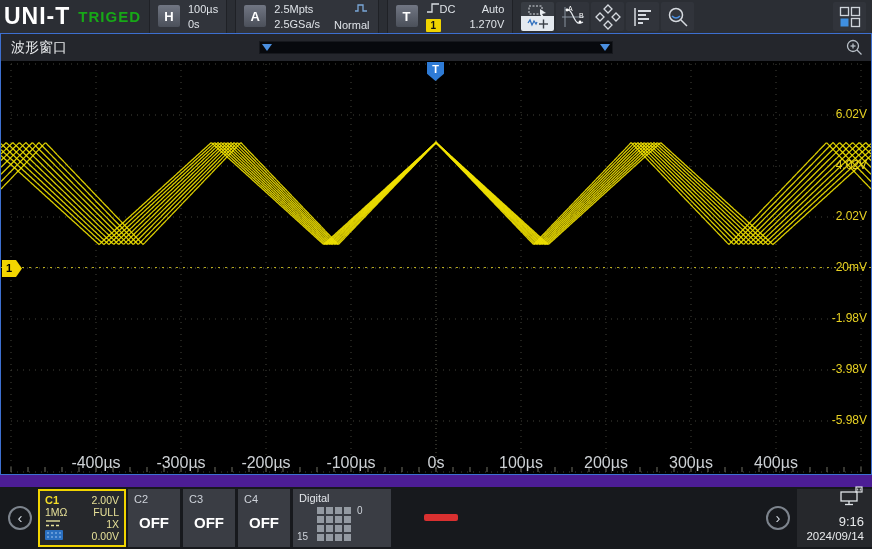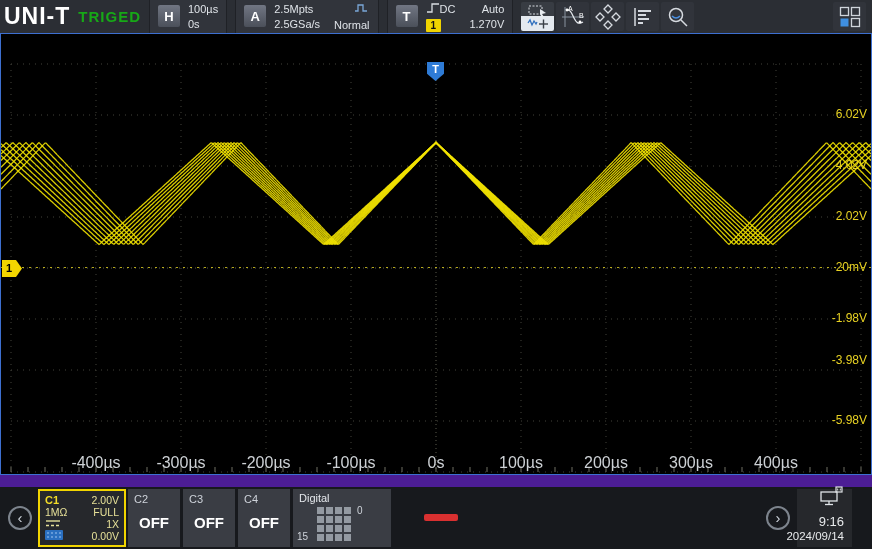--- a/index.html
+++ b/index.html
@@ -74,21 +74,21 @@
     font-weight:bold;font-size:15px;margin-top:-8px}
   .p-c2{left:128px;width:52px}.p-c3{left:183px;width:52px}.p-c4{left:238px;width:52px}
   .digpanel{left:293px;width:98px}
   .diglabel{position:absolute;left:6px;top:3px;font-size:11px;color:#e4e7eb}
   .dgrid{position:absolute;left:24px;top:18px;display:grid;grid-template-columns:repeat(4,7px);
     grid-auto-rows:7px;gap:2px}
   .sq{background:#949aa2}
   .dig0{position:absolute;left:64px;top:16px;font-size:10px;color:#ced3da}
   .dig15{position:absolute;left:4px;top:42px;font-size:10px;color:#ced3da}
   .recdash{position:absolute;left:424px;top:27px;width:34px;height:7px;background:#d93030;border-radius:2px}
-  .dtpanel{position:absolute;left:797px;top:2px;width:55px;height:58px;background:#26282c;
+  .dtpanel{position:absolute;left:797px;top:2px;width:75px;height:58px;background:#26282c;
     display:flex;flex-direction:column;align-items:flex-end;justify-content:flex-end;
     padding:3px 8px 4px 0;cursor:pointer}
   .dtime{font-size:13px;color:#e8eaec;line-height:15px}
   .ddate{font-size:11.5px;color:#e8eaec;line-height:14px}
   .usbicon{margin-bottom:4px}
 </style>
 </head>
 <body>
 
 <div class="screen">
@@ -191,20 +191,35 @@
       <svg width="24" height="24" viewBox="0 0 24 24">
         <rect x="2.5" y="2.5" width="8" height="8" fill="none" stroke="#cfd4da" stroke-width="1.3"></rect>
         <rect x="13.5" y="2.5" width="8" height="8" fill="none" stroke="#cfd4da" stroke-width="1.3"></rect>
         <rect x="2.5" y="13.5" width="8" height="8" fill="#3f8fe0" stroke="none"></rect>
         <rect x="13.5" y="13.5" width="8" height="8" fill="none" stroke="#cfd4da" stroke-width="1.3"></rect>
       </svg>
     </div>
   </header>
 
   <section class="wave-window">
+    <div class="title-row">
+      <span class="wtitle">波形窗口</span>
+      <div class="hscroll">
+        <span class="tri l"></span>
+        <span class="tri r"></span>
+      </div>
+      <span class="zoomin">
+        <svg width="19" height="19" viewBox="0 0 19 19">
+          <circle cx="8" cy="8" r="5.5" fill="none" stroke="#b9c0c8" stroke-width="1.3"></circle>
+          <line x1="8" y1="5.5" x2="8" y2="10.5" stroke="#b9c0c8" stroke-width="1.3"></line>
+          <line x1="5.5" y1="8" x2="10.5" y2="8" stroke="#b9c0c8" stroke-width="1.3"></line>
+          <line x1="12" y1="12" x2="16.5" y2="16.5" stroke="#b9c0c8" stroke-width="1.3"></line>
+        </svg>
+      </span>
+    </div>
 
     <div class="plot" id="plot">
       <svg id="wave-svg" width="870" height="413">
           <line x1="10" y1="3" x2="10" y2="411" class="grid"></line>
           <line x1="95" y1="3" x2="95" y2="411" class="grid"></line>
           <line x1="180" y1="3" x2="180" y2="411" class="grid"></line>
           <line x1="265" y1="3" x2="265" y2="411" class="grid"></line>
           <line x1="350" y1="3" x2="350" y2="411" class="grid"></line>
           <line x1="435" y1="3" x2="435" y2="411" class="gridc"></line>
           <line x1="520" y1="3" x2="520" y2="411" class="grid"></line>
@@ -284,21 +299,21 @@
           <polyline points="0,88.7 1,89.6 2,90.5 3,91.5 4,92.4 5,93.3 6,94.2 7,95.1 8,96.1 9,97.0 10,97.9 11,98.8 12,99.7 13,100.7 14,101.6 15,102.5 16,103.4 17,104.4 18,105.3 19,106.2 20,107.1 21,108.0 22,109.0 23,109.9 24,110.8 25,111.7 26,112.7 27,113.6 28,114.5 29,115.4 30,116.3 31,117.3 32,118.2 33,119.1 34,120.0 35,120.9 36,121.9 37,122.8 38,123.7 39,124.6 40,125.6 41,126.5 42,127.4 43,128.3 44,129.2 45,130.2 46,131.1 47,132.0 48,132.9 49,133.8 50,134.8 51,135.7 52,136.6 53,137.5 54,138.5 55,139.4 56,140.3 57,141.2 58,142.1 59,143.1 60,144.0 61,144.9 62,145.8 63,146.7 64,147.7 65,148.6 66,149.5 67,150.4 68,151.4 69,152.3 70,153.2 71,154.1 72,155.0 73,156.0 74,156.9 75,157.8 76,158.7 77,159.6 78,160.6 79,161.5 80,162.4 81,163.3 82,164.3 83,165.2 84,166.1 85,167.0 86,167.9 87,168.9 88,169.8 89,170.7 90,171.6 91,172.5 92,173.5 93,174.4 94,175.3 95,176.2 96,177.2 97,178.1 98,179.0 99,179.9 100,180.8 101,181.8 102,182.7 103,183.5 104,182.6 105,181.6 106,180.7 107,179.8 108,178.9 109,177.9 110,177.0 111,176.1 112,175.2 113,174.3 114,173.3 115,172.4 116,171.5 117,170.6 118,169.7 119,168.7 120,167.8 121,166.9 122,166.0 123,165.0 124,164.1 125,163.2 126,162.3 127,161.4 128,160.4 129,159.5 130,158.6 131,157.7 132,156.8 133,155.8 134,154.9 135,154.0 136,153.1 137,152.1 138,151.2 139,150.3 140,149.4 141,148.5 142,147.5 143,146.6 144,145.7 145,144.8 146,143.9 147,142.9 148,142.0 149,141.1 150,140.2 151,139.2 152,138.3 153,137.4 154,136.5 155,135.6 156,134.6 157,133.7 158,132.8 159,131.9 160,130.9 161,130.0 162,129.1 163,128.2 164,127.3 165,126.3 166,125.4 167,124.5 168,123.6 169,122.7 170,121.7 171,120.8 172,119.9 173,119.0 174,118.0 175,117.1 176,116.2 177,115.3 178,114.4 179,113.4 180,112.5 181,111.6 182,110.7 183,109.8 184,108.8 185,107.9 186,107.0 187,106.1 188,105.1 189,104.2 190,103.3 191,102.4 192,101.5 193,100.5 194,99.6 195,98.7 196,97.8 197,96.9 198,95.9 199,95.0 200,94.1 201,93.2 202,92.2 203,91.3 204,90.4 205,89.5 206,88.6 207,87.6 208,86.7 209,85.8 210,84.9 211,84.0 212,83.0 213,82.1 214,81.9 215,82.8 216,83.7 217,84.7 218,85.6 219,86.5 220,87.4 221,88.3 222,89.3 223,90.2 224,91.1 225,92.0 226,92.9 227,93.9 228,94.8 229,95.7 230,96.6 231,97.6 232,98.5 233,99.4 234,100.3 235,101.2 236,102.2 237,103.1 238,104.0 239,104.9 240,105.8 241,106.8 242,107.7 243,108.6 244,109.5 245,110.5 246,111.4 247,112.3 248,113.2 249,114.1 250,115.1 251,116.0 252,116.9 253,117.8 254,118.8 255,119.7 256,120.6 257,121.5 258,122.4 259,123.4 260,124.3 261,125.2 262,126.1 263,127.0 264,128.0 265,128.9 266,129.8 267,130.7 268,131.7 269,132.6 270,133.5 271,134.4 272,135.3 273,136.3 274,137.2 275,138.1 276,139.0 277,139.9 278,140.9 279,141.8 280,142.7 281,143.6 282,144.6 283,145.5 284,146.4 285,147.3 286,148.2 287,149.2 288,150.1 289,151.0 290,151.9 291,152.8 292,153.8 293,154.7 294,155.6 295,156.5 296,157.5 297,158.4 298,159.3 299,160.2 300,161.1 301,162.1 302,163.0 303,163.9 304,164.8 305,165.7 306,166.7 307,167.6 308,168.5 309,169.4 310,170.4 311,171.3 312,172.2 313,173.1 314,174.0 315,175.0 316,175.9 317,176.8 318,177.7 319,178.6 320,179.6 321,180.5 322,181.4 323,182.3 324,183.3 325,182.9 326,182.0 327,181.1 328,180.1 329,179.2 330,178.3 331,177.4 332,176.5 333,175.5 334,174.6 335,173.7 336,172.8 337,171.8 338,170.9 339,170.0 340,169.1 341,168.2 342,167.2 343,166.3 344,165.4 345,164.5 346,163.6 347,162.6 348,161.7 349,160.8 350,159.9 351,158.9 352,158.0 353,157.1 354,156.2 355,155.3 356,154.3 357,153.4 358,152.5 359,151.6 360,150.7 361,149.7 362,148.8 363,147.9 364,147.0 365,146.0 366,145.1 367,144.2 368,143.3 369,142.4 370,141.4 371,140.5 372,139.6 373,138.7 374,137.8 375,136.8 376,135.9 377,135.0 378,134.1 379,133.1 380,132.2 381,131.3 382,130.4 383,129.5 384,128.5 385,127.6 386,126.7 387,125.8 388,124.9 389,123.9 390,123.0 391,122.1 392,121.2 393,120.2 394,119.3 395,118.4 396,117.5 397,116.6 398,115.6 399,114.7 400,113.8 401,112.9 402,111.9 403,111.0 404,110.1 405,109.2 406,108.3 407,107.3 408,106.4 409,105.5 410,104.6 411,103.7 412,102.7 413,101.8 414,100.9 415,100.0 416,99.0 417,98.1 418,97.2 419,96.3 420,95.4 421,94.4 422,93.5 423,92.6 424,91.7 425,90.8 426,89.8 427,88.9 428,88.0 429,87.1 430,86.1 431,85.2 432,84.3 433,83.4 434,82.5 435,81.5 436,82.5 437,83.4 438,84.3 439,85.2 440,86.1 441,87.1 442,88.0 443,88.9 444,89.8 445,90.8 446,91.7 447,92.6 448,93.5 449,94.4 450,95.4 451,96.3 452,97.2 453,98.1 454,99.0 455,100.0 456,100.9 457,101.8 458,102.7 459,103.7 460,104.6 461,105.5 462,106.4 463,107.3 464,108.3 465,109.2 466,110.1 467,111.0 468,111.9 469,112.9 470,113.8 471,114.7 472,115.6 473,116.6 474,117.5 475,118.4 476,119.3 477,120.2 478,121.2 479,122.1 480,123.0 481,123.9 482,124.9 483,125.8 484,126.7 485,127.6 486,128.5 487,129.5 488,130.4 489,131.3 490,132.2 491,133.1 492,134.1 493,135.0 494,135.9 495,136.8 496,137.8 497,138.7 498,139.6 499,140.5 500,141.4 501,142.4 502,143.3 503,144.2 504,145.1 505,146.0 506,147.0 507,147.9 508,148.8 509,149.7 510,150.7 511,151.6 512,152.5 513,153.4 514,154.3 515,155.3 516,156.2 517,157.1 518,158.0 519,158.9 520,159.9 521,160.8 522,161.7 523,162.6 524,163.6 525,164.5 526,165.4 527,166.3 528,167.2 529,168.2 530,169.1 531,170.0 532,170.9 533,171.8 534,172.8 535,173.7 536,174.6 537,175.5 538,176.5 539,177.4 540,178.3 541,179.2 542,180.1 543,181.1 544,182.0 545,182.9 546,183.3 547,182.3 548,181.4 549,180.5 550,179.6 551,178.6 552,177.7 553,176.8 554,175.9 555,175.0 556,174.0 557,173.1 558,172.2 559,171.3 560,170.4 561,169.4 562,168.5 563,167.6 564,166.7 565,165.7 566,164.8 567,163.9 568,163.0 569,162.1 570,161.1 571,160.2 572,159.3 573,158.4 574,157.5 575,156.5 576,155.6 577,154.7 578,153.8 579,152.8 580,151.9 581,151.0 582,150.1 583,149.2 584,148.2 585,147.3 586,146.4 587,145.5 588,144.6 589,143.6 590,142.7 591,141.8 592,140.9 593,139.9 594,139.0 595,138.1 596,137.2 597,136.3 598,135.3 599,134.4 600,133.5 601,132.6 602,131.7 603,130.7 604,129.8 605,128.9 606,128.0 607,127.0 608,126.1 609,125.2 610,124.3 611,123.4 612,122.4 613,121.5 614,120.6 615,119.7 616,118.8 617,117.8 618,116.9 619,116.0 620,115.1 621,114.1 622,113.2 623,112.3 624,111.4 625,110.5 626,109.5 627,108.6 628,107.7 629,106.8 630,105.8 631,104.9 632,104.0 633,103.1 634,102.2 635,101.2 636,100.3 637,99.4 638,98.5 639,97.6 640,96.6 641,95.7 642,94.8 643,93.9 644,92.9 645,92.0 646,91.1 647,90.2 648,89.3 649,88.3 650,87.4 651,86.5 652,85.6 653,84.7 654,83.7 655,82.8 656,81.9 657,82.1 658,83.0 659,84.0 660,84.9 661,85.8 662,86.7 663,87.6 664,88.6 665,89.5 666,90.4 667,91.3 668,92.2 669,93.2 670,94.1 671,95.0 672,95.9 673,96.9 674,97.8 675,98.7 676,99.6 677,100.5 678,101.5 679,102.4 680,103.3 681,104.2 682,105.1 683,106.1 684,107.0 685,107.9 686,108.8 687,109.8 688,110.7 689,111.6 690,112.5 691,113.4 692,114.4 693,115.3 694,116.2 695,117.1 696,118.0 697,119.0 698,119.9 699,120.8 700,121.7 701,122.7 702,123.6 703,124.5 704,125.4 705,126.3 706,127.3 707,128.2 708,129.1 709,130.0 710,130.9 711,131.9 712,132.8 713,133.7 714,134.6 715,135.6 716,136.5 717,137.4 718,138.3 719,139.2 720,140.2 721,141.1 722,142.0 723,142.9 724,143.9 725,144.8 726,145.7 727,146.6 728,147.5 729,148.5 730,149.4 731,150.3 732,151.2 733,152.1 734,153.1 735,154.0 736,154.9 737,155.8 738,156.8 739,157.7 740,158.6 741,159.5 742,160.4 743,161.4 744,162.3 745,163.2 746,164.1 747,165.0 748,166.0 749,166.9 750,167.8 751,168.7 752,169.7 753,170.6 754,171.5 755,172.4 756,173.3 757,174.3 758,175.2 759,176.1 760,177.0 761,177.9 762,178.9 763,179.8 764,180.7 765,181.6 766,182.6 767,183.5 768,182.7 769,181.8 770,180.8 771,179.9 772,179.0 773,178.1 774,177.2 775,176.2 776,175.3 777,174.4 778,173.5 779,172.5 780,171.6 781,170.7 782,169.8 783,168.9 784,167.9 785,167.0 786,166.1 787,165.2 788,164.3 789,163.3 790,162.4 791,161.5 792,160.6 793,159.6 794,158.7 795,157.8 796,156.9 797,156.0 798,155.0 799,154.1 800,153.2 801,152.3 802,151.4 803,150.4 804,149.5 805,148.6 806,147.7 807,146.7 808,145.8 809,144.9 810,144.0 811,143.1 812,142.1 813,141.2 814,140.3 815,139.4 816,138.5 817,137.5 818,136.6 819,135.7 820,134.8 821,133.8 822,132.9 823,132.0 824,131.1 825,130.2 826,129.2 827,128.3 828,127.4 829,126.5 830,125.6 831,124.6 832,123.7 833,122.8 834,121.9 835,120.9 836,120.0 837,119.1 838,118.2 839,117.3 840,116.3 841,115.4 842,114.5 843,113.6 844,112.7 845,111.7 846,110.8 847,109.9 848,109.0 849,108.0 850,107.1 851,106.2 852,105.3 853,104.4 854,103.4 855,102.5 856,101.6 857,100.7 858,99.7 859,98.8 860,97.9 861,97.0 862,96.1 863,95.1 864,94.2 865,93.3 866,92.4 867,91.5 868,90.5 869,89.6 870,88.7 " class="trace" stroke="#f2e200"></polyline>
           <polyline points="0,94.5 1,95.4 2,96.3 3,97.2 4,98.2 5,99.1 6,100.0 7,100.9 8,101.8 9,102.7 10,103.6 11,104.5 12,105.4 13,106.3 14,107.2 15,108.1 16,109.0 17,110.0 18,110.9 19,111.8 20,112.7 21,113.6 22,114.5 23,115.4 24,116.3 25,117.2 26,118.1 27,119.0 28,119.9 29,120.9 30,121.8 31,122.7 32,123.6 33,124.5 34,125.4 35,126.3 36,127.2 37,128.1 38,129.0 39,129.9 40,130.8 41,131.8 42,132.7 43,133.6 44,134.5 45,135.4 46,136.3 47,137.2 48,138.1 49,139.0 50,139.9 51,140.8 52,141.7 53,142.6 54,143.6 55,144.5 56,145.4 57,146.3 58,147.2 59,148.1 60,149.0 61,149.9 62,150.8 63,151.7 64,152.6 65,153.5 66,154.5 67,155.4 68,156.3 69,157.2 70,158.1 71,159.0 72,159.9 73,160.8 74,161.7 75,162.6 76,163.5 77,164.4 78,165.4 79,166.3 80,167.2 81,168.1 82,169.0 83,169.9 84,170.8 85,171.7 86,172.6 87,173.5 88,174.4 89,175.3 90,176.2 91,177.2 92,178.1 93,179.0 94,179.9 95,180.8 96,181.7 97,182.6 98,183.5 99,182.7 100,181.8 101,180.8 102,179.9 103,179.0 104,178.1 105,177.2 106,176.3 107,175.4 108,174.5 109,173.6 110,172.7 111,171.8 112,170.9 113,169.9 114,169.0 115,168.1 116,167.2 117,166.3 118,165.4 119,164.5 120,163.6 121,162.7 122,161.8 123,160.9 124,160.0 125,159.0 126,158.1 127,157.2 128,156.3 129,155.4 130,154.5 131,153.6 132,152.7 133,151.8 134,150.9 135,150.0 136,149.1 137,148.2 138,147.2 139,146.3 140,145.4 141,144.5 142,143.6 143,142.7 144,141.8 145,140.9 146,140.0 147,139.1 148,138.2 149,137.3 150,136.3 151,135.4 152,134.5 153,133.6 154,132.7 155,131.8 156,130.9 157,130.0 158,129.1 159,128.2 160,127.3 161,126.4 162,125.4 163,124.5 164,123.6 165,122.7 166,121.8 167,120.9 168,120.0 169,119.1 170,118.2 171,117.3 172,116.4 173,115.5 174,114.6 175,113.6 176,112.7 177,111.8 178,110.9 179,110.0 180,109.1 181,108.2 182,107.3 183,106.4 184,105.5 185,104.6 186,103.7 187,102.7 188,101.8 189,100.9 190,100.0 191,99.1 192,98.2 193,97.3 194,96.4 195,95.5 196,94.6 197,93.7 198,92.8 199,91.9 200,90.9 201,90.0 202,89.1 203,88.2 204,87.3 205,86.4 206,85.5 207,84.6 208,83.7 209,82.8 210,81.9 211,82.1 212,83.0 213,83.9 214,84.9 215,85.8 216,86.7 217,87.6 218,88.5 219,89.4 220,90.3 221,91.2 222,92.1 223,93.0 224,93.9 225,94.8 226,95.7 227,96.7 228,97.6 229,98.5 230,99.4 231,100.3 232,101.2 233,102.1 234,103.0 235,103.9 236,104.8 237,105.7 238,106.6 239,107.6 240,108.5 241,109.4 242,110.3 243,111.2 244,112.1 245,113.0 246,113.9 247,114.8 248,115.7 249,116.6 250,117.5 251,118.5 252,119.4 253,120.3 254,121.2 255,122.1 256,123.0 257,123.9 258,124.8 259,125.7 260,126.6 261,127.5 262,128.4 263,129.3 264,130.3 265,131.2 266,132.1 267,133.0 268,133.9 269,134.8 270,135.7 271,136.6 272,137.5 273,138.4 274,139.3 275,140.2 276,141.2 277,142.1 278,143.0 279,143.9 280,144.8 281,145.7 282,146.6 283,147.5 284,148.4 285,149.3 286,150.2 287,151.1 288,152.1 289,153.0 290,153.9 291,154.8 292,155.7 293,156.6 294,157.5 295,158.4 296,159.3 297,160.2 298,161.1 299,162.0 300,162.9 301,163.9 302,164.8 303,165.7 304,166.6 305,167.5 306,168.4 307,169.3 308,170.2 309,171.1 310,172.0 311,172.9 312,173.8 313,174.8 314,175.7 315,176.6 316,177.5 317,178.4 318,179.3 319,180.2 320,181.1 321,182.0 322,182.9 323,183.2 324,182.3 325,181.4 326,180.5 327,179.6 328,178.7 329,177.8 330,176.9 331,176.0 332,175.1 333,174.2 334,173.3 335,172.3 336,171.4 337,170.5 338,169.6 339,168.7 340,167.8 341,166.9 342,166.0 343,165.1 344,164.2 345,163.3 346,162.4 347,161.5 348,160.5 349,159.6 350,158.7 351,157.8 352,156.9 353,156.0 354,155.1 355,154.2 356,153.3 357,152.4 358,151.5 359,150.6 360,149.6 361,148.7 362,147.8 363,146.9 364,146.0 365,145.1 366,144.2 367,143.3 368,142.4 369,141.5 370,140.6 371,139.7 372,138.7 373,137.8 374,136.9 375,136.0 376,135.1 377,134.2 378,133.3 379,132.4 380,131.5 381,130.6 382,129.7 383,128.8 384,127.9 385,126.9 386,126.0 387,125.1 388,124.2 389,123.3 390,122.4 391,121.5 392,120.6 393,119.7 394,118.8 395,117.9 396,117.0 397,116.0 398,115.1 399,114.2 400,113.3 401,112.4 402,111.5 403,110.6 404,109.7 405,108.8 406,107.9 407,107.0 408,106.1 409,105.2 410,104.2 411,103.3 412,102.4 413,101.5 414,100.6 415,99.7 416,98.8 417,97.9 418,97.0 419,96.1 420,95.2 421,94.3 422,93.3 423,92.4 424,91.5 425,90.6 426,89.7 427,88.8 428,87.9 429,87.0 430,86.1 431,85.2 432,84.3 433,83.4 434,82.4 435,81.5 436,82.4 437,83.4 438,84.3 439,85.2 440,86.1 441,87.0 442,87.9 443,88.8 444,89.7 445,90.6 446,91.5 447,92.4 448,93.3 449,94.3 450,95.2 451,96.1 452,97.0 453,97.9 454,98.8 455,99.7 456,100.6 457,101.5 458,102.4 459,103.3 460,104.2 461,105.2 462,106.1 463,107.0 464,107.9 465,108.8 466,109.7 467,110.6 468,111.5 469,112.4 470,113.3 471,114.2 472,115.1 473,116.0 474,117.0 475,117.9 476,118.8 477,119.7 478,120.6 479,121.5 480,122.4 481,123.3 482,124.2 483,125.1 484,126.0 485,126.9 486,127.9 487,128.8 488,129.7 489,130.6 490,131.5 491,132.4 492,133.3 493,134.2 494,135.1 495,136.0 496,136.9 497,137.8 498,138.7 499,139.7 500,140.6 501,141.5 502,142.4 503,143.3 504,144.2 505,145.1 506,146.0 507,146.9 508,147.8 509,148.7 510,149.6 511,150.6 512,151.5 513,152.4 514,153.3 515,154.2 516,155.1 517,156.0 518,156.9 519,157.8 520,158.7 521,159.6 522,160.5 523,161.5 524,162.4 525,163.3 526,164.2 527,165.1 528,166.0 529,166.9 530,167.8 531,168.7 532,169.6 533,170.5 534,171.4 535,172.3 536,173.3 537,174.2 538,175.1 539,176.0 540,176.9 541,177.8 542,178.7 543,179.6 544,180.5 545,181.4 546,182.3 547,183.2 548,182.9 549,182.0 550,181.1 551,180.2 552,179.3 553,178.4 554,177.5 555,176.6 556,175.7 557,174.8 558,173.8 559,172.9 560,172.0 561,171.1 562,170.2 563,169.3 564,168.4 565,167.5 566,166.6 567,165.7 568,164.8 569,163.9 570,162.9 571,162.0 572,161.1 573,160.2 574,159.3 575,158.4 576,157.5 577,156.6 578,155.7 579,154.8 580,153.9 581,153.0 582,152.1 583,151.1 584,150.2 585,149.3 586,148.4 587,147.5 588,146.6 589,145.7 590,144.8 591,143.9 592,143.0 593,142.1 594,141.2 595,140.2 596,139.3 597,138.4 598,137.5 599,136.6 600,135.7 601,134.8 602,133.9 603,133.0 604,132.1 605,131.2 606,130.3 607,129.3 608,128.4 609,127.5 610,126.6 611,125.7 612,124.8 613,123.9 614,123.0 615,122.1 616,121.2 617,120.3 618,119.4 619,118.5 620,117.5 621,116.6 622,115.7 623,114.8 624,113.9 625,113.0 626,112.1 627,111.2 628,110.3 629,109.4 630,108.5 631,107.6 632,106.6 633,105.7 634,104.8 635,103.9 636,103.0 637,102.1 638,101.2 639,100.3 640,99.4 641,98.5 642,97.6 643,96.7 644,95.7 645,94.8 646,93.9 647,93.0 648,92.1 649,91.2 650,90.3 651,89.4 652,88.5 653,87.6 654,86.7 655,85.8 656,84.9 657,83.9 658,83.0 659,82.1 660,81.9 661,82.8 662,83.7 663,84.6 664,85.5 665,86.4 666,87.3 667,88.2 668,89.1 669,90.0 670,90.9 671,91.9 672,92.8 673,93.7 674,94.6 675,95.5 676,96.4 677,97.3 678,98.2 679,99.1 680,100.0 681,100.9 682,101.8 683,102.7 684,103.7 685,104.6 686,105.5 687,106.4 688,107.3 689,108.2 690,109.1 691,110.0 692,110.9 693,111.8 694,112.7 695,113.6 696,114.6 697,115.5 698,116.4 699,117.3 700,118.2 701,119.1 702,120.0 703,120.9 704,121.8 705,122.7 706,123.6 707,124.5 708,125.4 709,126.4 710,127.3 711,128.2 712,129.1 713,130.0 714,130.9 715,131.8 716,132.7 717,133.6 718,134.5 719,135.4 720,136.3 721,137.3 722,138.2 723,139.1 724,140.0 725,140.9 726,141.8 727,142.7 728,143.6 729,144.5 730,145.4 731,146.3 732,147.2 733,148.2 734,149.1 735,150.0 736,150.9 737,151.8 738,152.7 739,153.6 740,154.5 741,155.4 742,156.3 743,157.2 744,158.1 745,159.0 746,160.0 747,160.9 748,161.8 749,162.7 750,163.6 751,164.5 752,165.4 753,166.3 754,167.2 755,168.1 756,169.0 757,169.9 758,170.9 759,171.8 760,172.7 761,173.6 762,174.5 763,175.4 764,176.3 765,177.2 766,178.1 767,179.0 768,179.9 769,180.8 770,181.8 771,182.7 772,183.5 773,182.6 774,181.7 775,180.8 776,179.9 777,179.0 778,178.1 779,177.2 780,176.2 781,175.3 782,174.4 783,173.5 784,172.6 785,171.7 786,170.8 787,169.9 788,169.0 789,168.1 790,167.2 791,166.3 792,165.4 793,164.4 794,163.5 795,162.6 796,161.7 797,160.8 798,159.9 799,159.0 800,158.1 801,157.2 802,156.3 803,155.4 804,154.5 805,153.5 806,152.6 807,151.7 808,150.8 809,149.9 810,149.0 811,148.1 812,147.2 813,146.3 814,145.4 815,144.5 816,143.6 817,142.6 818,141.7 819,140.8 820,139.9 821,139.0 822,138.1 823,137.2 824,136.3 825,135.4 826,134.5 827,133.6 828,132.7 829,131.8 830,130.8 831,129.9 832,129.0 833,128.1 834,127.2 835,126.3 836,125.4 837,124.5 838,123.6 839,122.7 840,121.8 841,120.9 842,119.9 843,119.0 844,118.1 845,117.2 846,116.3 847,115.4 848,114.5 849,113.6 850,112.7 851,111.8 852,110.9 853,110.0 854,109.0 855,108.1 856,107.2 857,106.3 858,105.4 859,104.5 860,103.6 861,102.7 862,101.8 863,100.9 864,100.0 865,99.1 866,98.2 867,97.2 868,96.3 869,95.4 870,94.5 " class="trace" stroke="#f2e200"></polyline>
         </svg>
       <div class="trig-marker">T</div>
       <div class="ch-marker">1</div>
     <div class="vlabel" style="top: 46px;">6.02V</div>
         <div class="vlabel" style="top: 97px;">4.02V</div>
         <div class="vlabel" style="top: 148px;">2.02V</div>
         <div class="vlabel" style="top: 199px;">20mV</div>
         <div class="vlabel" style="top: 250px;">-1.98V</div>
-        <div class="vlabel" style="top: 292px;">-3.98V</div>
+        <div class="vlabel" style="top: 301px;">-3.98V</div>
         <div class="vlabel" style="top: 352px;">-5.98V</div>
         <div class="xlabel" style="left: 60px;">-400µs</div>
         <div class="xlabel" style="left: 145px;">-300µs</div>
         <div class="xlabel" style="left: 230px;">-200µs</div>
         <div class="xlabel" style="left: 315px;">-100µs</div>
         <div class="xlabel" style="left: 400px;">0s</div>
         <div class="xlabel" style="left: 485px;">100µs</div>
         <div class="xlabel" style="left: 570px;">200µs</div>
         <div class="xlabel" style="left: 655px;">300µs</div>
         <div class="xlabel" style="left: 740px;">400µs</div>

